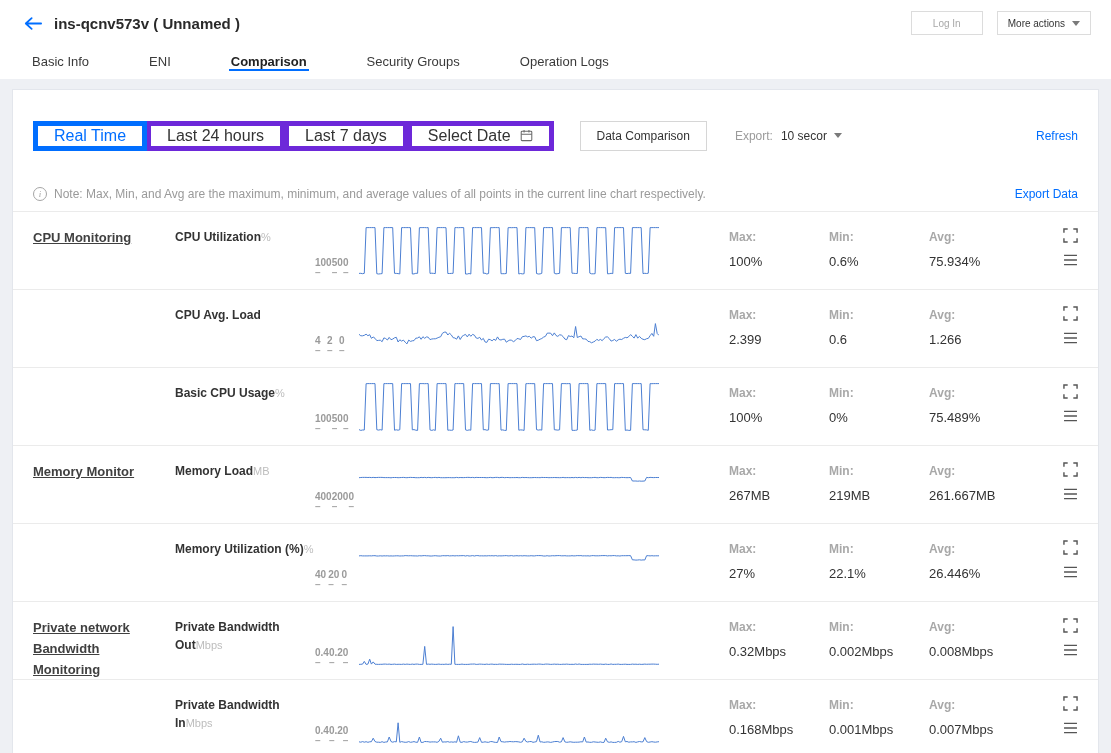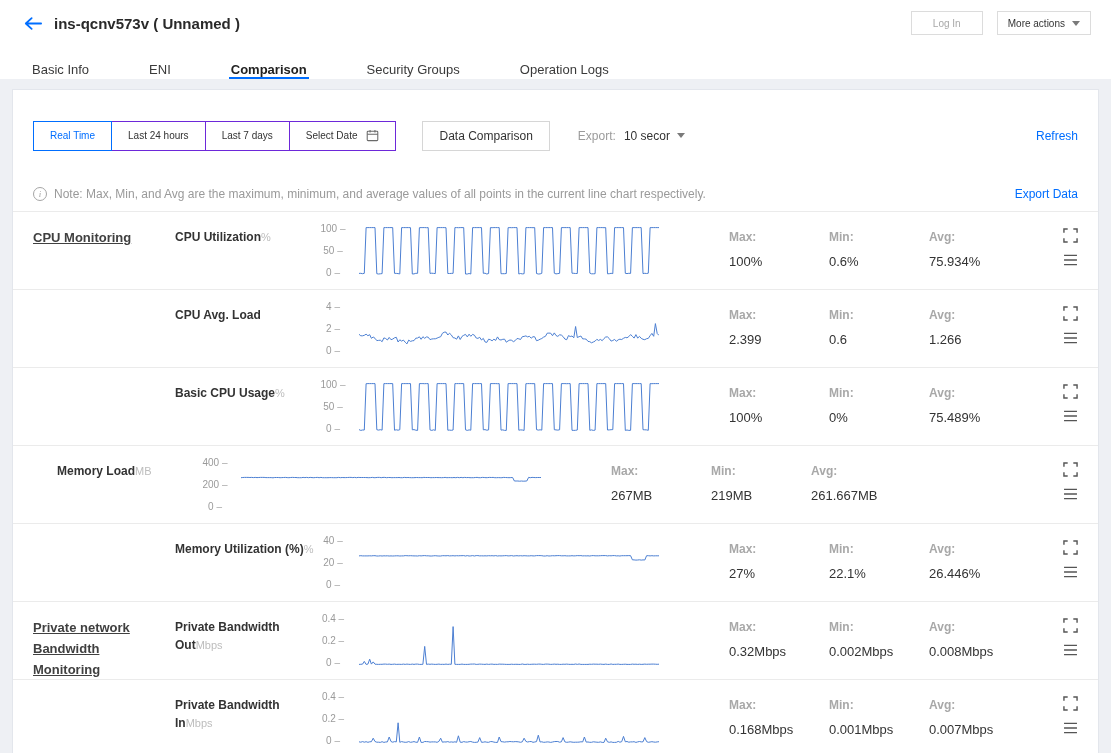--- a/index.html
+++ b/index.html
@@ -12,34 +12,34 @@
   .title { font-size:15px; font-weight:bold; color:#2a2a2a; }
   .hdr-spacer { flex:1; }
   .hbtn { height:24px; border:1px solid #dcdcdc; background:#fff; display:inline-flex; align-items:center; justify-content:center;
           font-size:10px; padding:0 10px; cursor:pointer; }
   .hbtn.login { color:#a8a8a8; margin-right:14px; min-width:72px; }
   .hbtn.more { color:#333; }
   .caret { display:inline-block; width:0; height:0; border-left:4px solid transparent; border-right:4px solid transparent;
            border-top:5px solid #7a7a7a; margin-left:7px; }
 
   
-  .tabs { height:33px; display:flex; align-items:flex-end; padding:0 30px; gap:56px; background:#fff; }
+  .tabs { height:33px; display:flex; align-items:center; padding:0 30px; gap:56px; background:#fff; }
   .tab { display:flex; align-items:center; font-size:13px; color:#3a3a3a; cursor:pointer;
          border-bottom:2px solid transparent; padding:0 2px; }
   .tab.active { font-weight:bold; color:#222; border-bottom-color:#006eff; }
 
   
   .bg { position:absolute; top:79px; left:0; right:0; bottom:0; background:#eef0f4; padding:10px 12px 0; }
   .card { background:#fff; border:1px solid #e3e6ec; border-bottom:none; height:100%; overflow:hidden; }
 
   
   .toolbar { margin:30px 20px 0; height:31px; display:flex; align-items:center; }
   .seg { display:flex; }
-  .tr-btn { height:30px; padding:0 16px; border:1px solid #6d28d9; background:#fff; display:flex; align-items:center;
-            font-size:10px; color:#333; cursor:pointer; margin-left:-1px; }
+  .tr-btn { height:30px; padding:0 16px; border:5px solid #6d28d9; background:#fff; display:flex; align-items:center;
+            font-size:16px; color:#333; cursor:pointer; margin-left:-1px; }
   .seg .tr-btn:first-child { margin-left:0; }
   .tr-btn.active { border-color:#006eff; color:#006eff; position:relative; z-index:2; }
   .tr-btn .cal { margin-left:9px; display:inline-flex; }
   .cmp-btn { height:30px; padding:0 16px; border:1px solid #d6d6d6; background:#fff; display:flex; align-items:center;
              font-size:12px; color:#333; cursor:pointer; margin-left:26px; }
   .period { margin-left:28px; display:flex; align-items:center; cursor:pointer; }
   .period-label { color:#9b9b9b; }
   .period-value { color:#333; margin-left:8px; }
   .refresh { margin-left:auto; color:#006eff; cursor:pointer; }
 
@@ -49,22 +49,22 @@
              justify-content:center; font-size:9px; font-family:"Liberation Serif", serif; font-style:italic; color:#a5a5a5;
              margin-right:7px; flex:none; }
   .export { margin-left:auto; color:#006eff; cursor:pointer; }
 
   
   .mon-row { height:78px; display:flex; border-top:1px solid #ebebeb; padding:0 20px; }
   .col-sec { width:118px; padding-top:16px; font-size:13px; font-weight:bold; color:#404040; line-height:1.6;text-decoration:underline; }
   .col-ttl { width:140px; margin-left:24px; padding-top:16px; font-size:12px; font-weight:bold; line-height:1.5; color:#333; }
   .ttl-u { color:#bdbdbd; font-weight:normal; font-size:11px; }
   .col-chart { display:flex; padding-top:12px; }
-  .axis { width:36px; height:54px; display:flex; flex-direction:column; justify-content:space-between;
-          align-items:center; color:#9a9a9a; font-size:10px; line-height:10px; }
+  .axis { width:36px; height:54px; display:flex; flex-direction:row; justify-content:space-between;
+          align-items:flex-end; color:#9a9a9a; font-size:10px; line-height:10px;font-weight:bold; }
   .tick::after { content:" \2013"; color:#aaa; }
   svg.spark { width:300px; height:48px; margin:3px 0 0 8px; display:block; }
   .col-stats { display:flex; margin-left:70px; padding-top:18px; }
   .stat { width:100px; display:flex; flex-direction:column; }
   .s-l { color:#a8a8a8; font-size:12px;font-weight:bold; }
   .s-v { color:#333; font-size:13px; margin-top:10px; }
   .col-icons { margin-left:auto; display:flex; flex-direction:column; align-items:center; gap:11px; padding-top:16px; }
   .icon-btn { cursor:pointer; display:inline-flex; }
 </style>
 </head>
@@ -253,20 +253,21 @@
           </span>
         <span class="icon-btn">
             <svg width="15" height="12" viewBox="0 0 16 13" stroke="#555" stroke-width="1.5">
               <path d="M1 1.5h14M1 6.5h14M1 11.5h14"></path>
             </svg>
           </span>
       </div>
     </div>
 
     <div class="mon-row">
+      <div class="col-sec">Memory Monitor</div>
       <div class="col-ttl"><span>Memory Load</span><span class="ttl-u">MB</span></div>
       <div class="col-chart">
         <div class="axis">
           <span class="tick">400</span>
           <span class="tick">200</span>
           <span class="tick">0</span>
         </div>
         <svg class="spark" viewBox="0 0 300 48" preserveAspectRatio="none">
             <polyline points="0.0,16.7 1.8,16.5 3.6,16.4 5.3,16.4 7.1,16.4 8.9,16.5 10.7,16.4 12.4,16.6 14.2,16.4 16.0,16.6 17.8,16.5 19.5,16.4 21.3,16.4 23.1,16.4 24.9,16.6 26.6,16.6 28.4,16.6 30.2,16.6 32.0,16.8 33.7,16.5 35.5,16.5 37.3,16.5 39.1,16.7 40.8,16.6 42.6,16.5 44.4,16.4 46.2,16.6 47.9,16.7 49.7,16.5 51.5,16.4 53.3,16.5 55.0,16.5 56.8,16.7 58.6,16.7 60.4,16.7 62.1,16.4 63.9,16.6 65.7,16.4 67.5,16.7 69.2,16.4 71.0,16.6 72.8,16.7 74.6,16.5 76.3,16.4 78.1,16.7 79.9,16.4 81.7,16.7 83.4,16.7 85.2,16.7 87.0,16.7 88.8,16.6 90.5,16.6 92.3,16.7 94.1,16.7 95.9,16.7 97.6,16.4 99.4,16.7 101.2,16.5 103.0,16.6 104.7,16.6 106.5,16.5 108.3,16.4 110.1,16.4 111.8,16.6 113.6,16.4 115.4,16.7 117.2,16.4 118.9,16.5 120.7,16.5 122.5,16.5 124.3,16.5 126.0,16.6 127.8,16.7 129.6,16.6 131.4,16.4 133.1,16.7 134.9,16.6 136.7,16.4 138.5,16.4 140.2,16.7 142.0,16.4 143.8,16.4 145.6,16.7 147.3,16.5 149.1,16.5 150.9,16.7 152.7,16.6 154.4,16.6 156.2,16.6 158.0,16.5 159.8,16.7 161.5,16.7 163.3,16.4 165.1,16.6 166.9,16.5 168.6,16.6 170.4,16.7 172.2,16.7 174.0,16.6 175.7,16.5 177.5,16.6 179.3,16.6 181.1,16.7 182.8,16.4 184.6,16.5 186.4,16.5 188.2,16.5 189.9,16.7 191.7,16.6 193.5,16.6 195.3,16.5 197.0,16.6 198.8,16.6 200.6,16.7 202.4,16.6 204.1,16.4 205.9,16.7 207.7,16.6 209.5,16.6 211.2,16.7 213.0,16.5 214.8,16.7 216.6,16.4 218.3,16.7 220.1,16.4 221.9,16.7 223.7,16.4 225.4,16.6 227.2,16.5 229.0,16.7 230.8,16.7 232.5,16.7 234.3,16.5 236.1,16.4 237.9,16.7 239.6,16.7 241.4,16.4 243.2,16.5 245.0,16.7 246.7,16.6 248.5,16.4 250.3,16.5 252.1,16.4 253.8,16.7 255.6,16.7 257.4,16.6 259.2,16.7 260.9,16.7 262.7,16.4 264.5,16.5 266.3,16.6 268.0,16.7 269.8,16.6 271.6,16.5 273.4,20.0 275.1,20.0 276.9,20.0 278.7,20.2 280.5,20.0 282.2,20.2 284.0,20.1 285.8,20.0 287.6,16.4 289.3,16.7 291.1,16.4 292.9,16.5 294.7,16.6 296.4,16.5 298.2,16.5 300.0,16.5" fill="none" stroke="#4c7fd2" stroke-width="1" vector-effect="non-scaling-stroke"></polyline>
           </svg>

